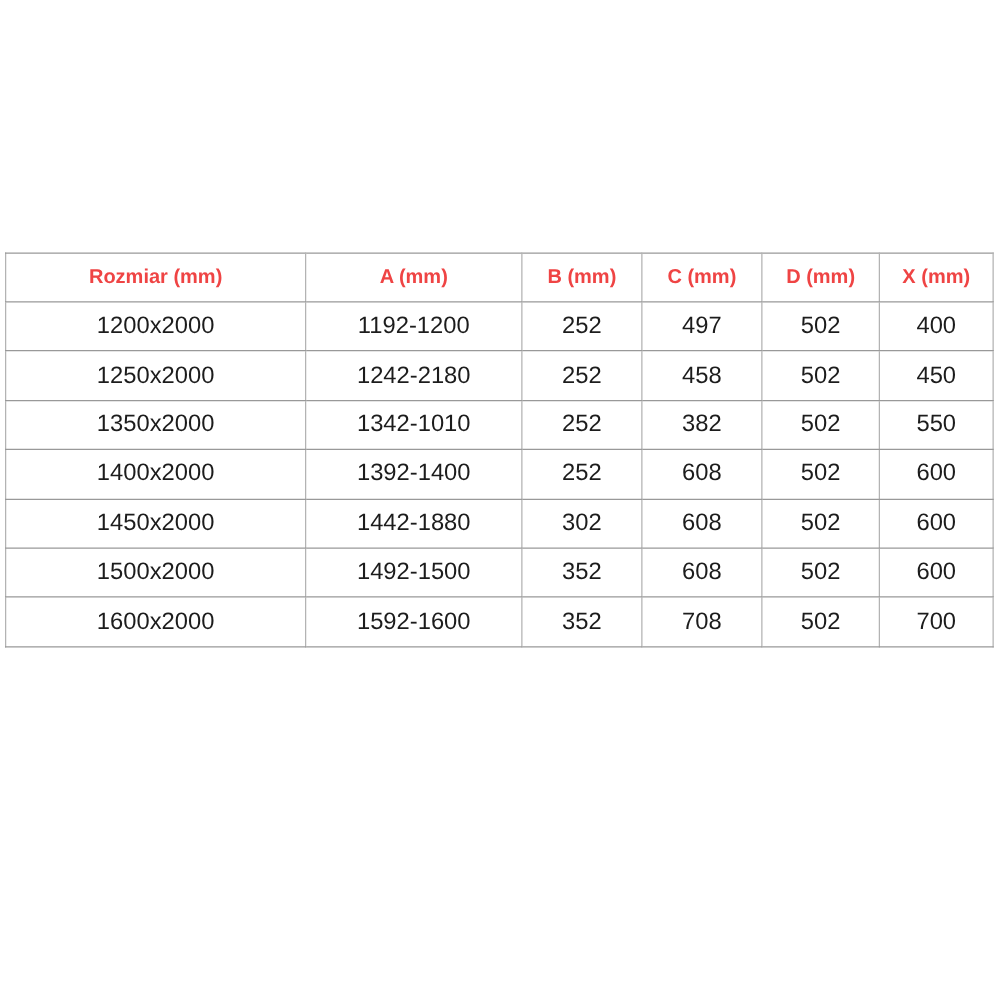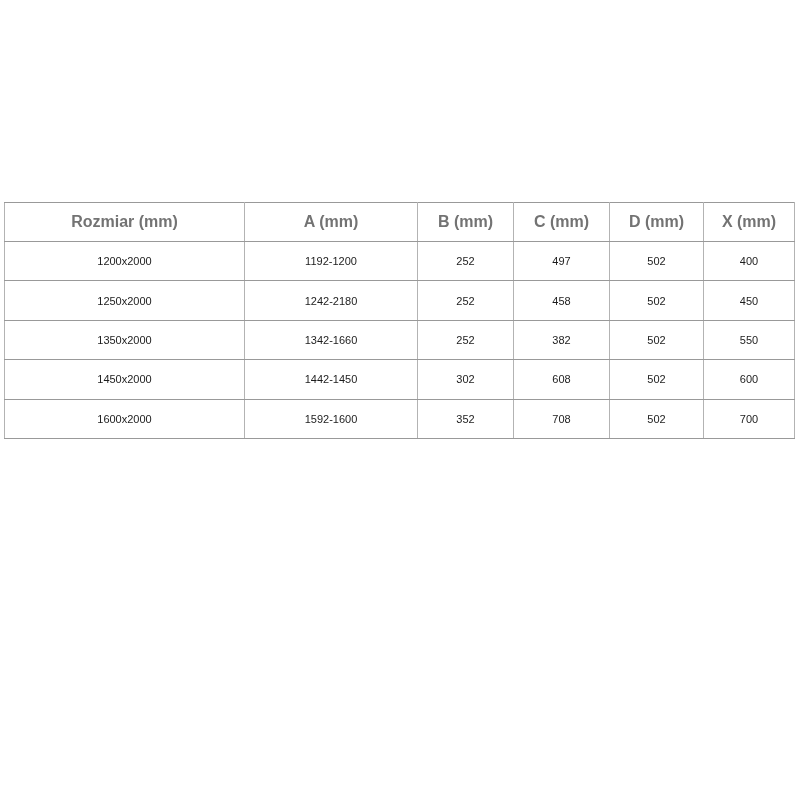--- a/index.html
+++ b/index.html
@@ -35,26 +35,26 @@
     vertical-align: middle;
     padding: 0;
     overflow: hidden;
     white-space: nowrap;
     background: #ffffff;
   }
   table.spec-table th {
     height: 38px;
     font-size: 16px;
     font-weight: bold;
-    color: #737373;
+    color: #ef4444;
     margin-top: 16px;
   }
   table.spec-table td {
     height: 38.4px;
-    font-size: 11px;
+    font-size: 19px;
     font-weight: normal;
     color: #1c1c1c;
   }
   col.c0 { width: 240px; }
   col.c1 { width: 173px; }
   col.c2 { width: 96px; }
   col.c3 { width: 96px; }
   col.c4 { width: 94px; }
   col.c5 { width: 91px; }
 </style>
@@ -93,30 +93,46 @@
       <tr>
         <td>1250x2000</td>
         <td>1242-2180</td>
         <td>252</td>
         <td>458</td>
         <td>502</td>
         <td>450</td>
       </tr>
       <tr>
         <td>1350x2000</td>
-        <td>1342-1660</td>
+        <td>1342-1010</td>
         <td>252</td>
         <td>382</td>
         <td>502</td>
         <td>550</td>
       </tr>
       <tr>
+        <td>1400x2000</td>
+        <td>1392-1400</td>
+        <td>252</td>
+        <td>608</td>
+        <td>502</td>
+        <td>600</td>
+      </tr>
+      <tr>
         <td>1450x2000</td>
-        <td>1442-1450</td>
+        <td>1442-1880</td>
         <td>302</td>
+        <td>608</td>
+        <td>502</td>
+        <td>600</td>
+      </tr>
+      <tr>
+        <td>1500x2000</td>
+        <td>1492-1500</td>
+        <td>352</td>
         <td>608</td>
         <td>502</td>
         <td>600</td>
       </tr>
       <tr>
         <td>1600x2000</td>
         <td>1592-1600</td>
         <td>352</td>
         <td>708</td>
         <td>502</td>

